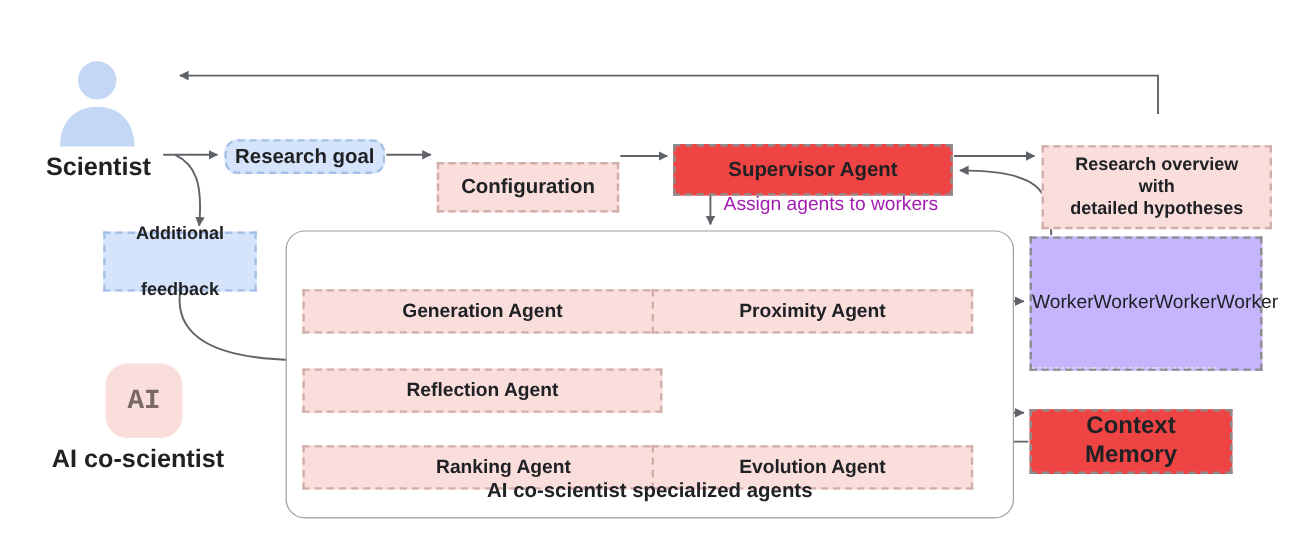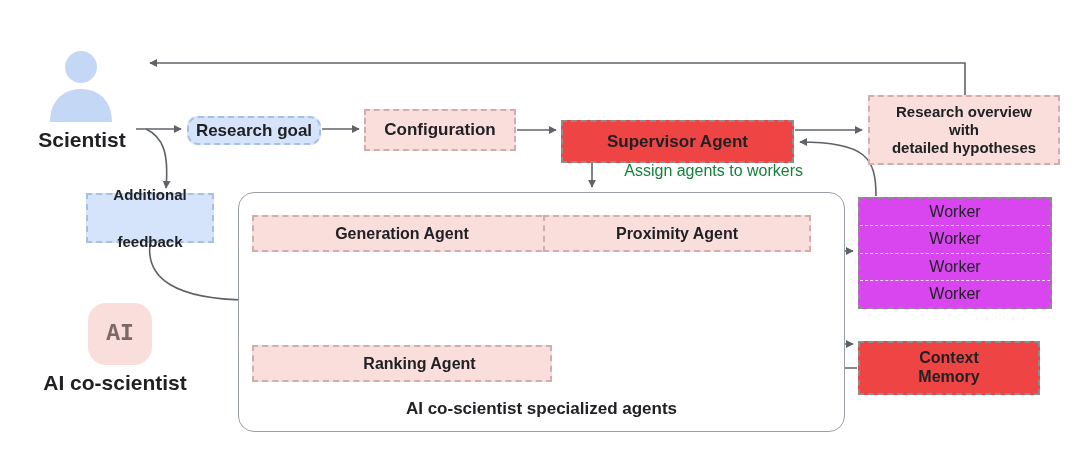--- a/index.html
+++ b/index.html
@@ -1,35 +1,35 @@
 <!DOCTYPE html>
 <html><head>
 <meta charset="utf-8">
 <style>
   html,body{margin:0;padding:0;background:#ffffff;}
   .canvas{position:relative;width:1080px;height:450px;background:#ffffff;overflow:hidden;
           font-family:"Liberation Sans",sans-serif;color:#202124;}
   .arrow-layer{position:absolute;left:0;top:0;width:1080px;height:450px;pointer-events:none;}
   .box{position:absolute;display:flex;align-items:center;justify-content:center;
        text-align:center;font-weight:bold;box-sizing:border-box;}
-  .pink{background:#f9dedc;border:2px dashed #d2aeaa;}
+  .pink{background:#f9dedc;border:2px dashed #d2aeaa;margin-top:26px;}
   .blue{background:#d5e4fa;border:2px dashed #a5c0e6;}
   .grayb{background:#ef4444;border:2px dashed #8d8d8d;margin-top:11px;}
   .agent{width:300px;height:37px;font-size:16px;}
   .toprow{font-size:17px;}
   .container{position:absolute;left:238px;top:192px;width:607px;height:240px;
              border:1.6px solid #9aa0a6;border-radius:16px;background:#ffffff;box-sizing:border-box;}
   .container-label{position:absolute;left:238px;top:399px;width:607px;text-align:center;
                    font-weight:bold;font-size:17px;}
   .assign-label{position:absolute;left:603px;top:162px;width:200px;font-size:16px;
-                color:#15803d;font-weight:normal;text-align:right;}
+                color:#a21caf;font-weight:normal;}
   .actor-label{position:absolute;font-weight:bold;font-size:21px;}
   .worker-box{position:absolute;left:858px;top:197px;width:194px;height:112px;
-              background:#d946ef;border:2px dashed #8d8d8d;box-sizing:border-box;
-              display:flex;flex-direction:column;}
+              background:#c4b5fd;border:2px dashed #8d8d8d;box-sizing:border-box;
+              display:flex;flex-direction:row;}
   .worker-row{flex:1;display:flex;align-items:center;justify-content:center;
               font-size:16px;font-weight:500;border-bottom:1px dashed #e3e3e3;}
   .worker-row:last-child{border-bottom:none;}
   .multiline{line-height:1.18;font-size:15px;}
   .ai-chip{position:absolute;left:88px;top:303px;width:64px;height:62px;border-radius:18px;
            background:#f9dedc;display:flex;align-items:center;justify-content:center;
            font-family:"Liberation Mono",monospace;font-weight:bold;font-size:23px;color:#7b6868;}
 </style>
 </head>
 <body>
@@ -90,31 +90,33 @@
   <div class="assign-label">Assign agents to workers</div>
 
   <div class="box blue multiline" style="left:86px;top:193px;width:128px;height:50px;flex-direction:column;gap:29px;">
     <span>Additional</span>
     <span>feedback</span>
   </div>
 
   <div class="container"></div>
   <div class="box pink agent" style="left:252px;top:215px;">Generation Agent</div>
   <div class="box pink agent" style="left:543px;top:215px;width:268px;">Proximity Agent</div>
+  <div class="box pink agent" style="left:252px;top:281px;">Reflection Agent</div>
   <div class="box pink agent" style="left:252px;top:345px;padding-left:35px;">Ranking Agent</div>
+  <div class="box pink agent" style="left:543px;top:345px;width:268px;">Evolution Agent</div>
   <div class="container-label">AI co-scientist specialized agents</div>
 
   <div class="worker-box">
     <div class="worker-row">Worker</div>
     <div class="worker-row">Worker</div>
     <div class="worker-row">Worker</div>
     <div class="worker-row">Worker</div>
   </div>
 
-  <div class="box grayb multiline" style="left:858px;top:330px;width:182px;height:54px;flex-direction:column;font-size:16px;">
+  <div class="box grayb multiline" style="left:858px;top:330px;width:169px;height:54px;flex-direction:column;font-size:20px;">
     <span>Context</span>
     <span>Memory</span>
   </div>
 
   <div class="ai-chip">
     <span>AI</span>
   </div>
   <div class="actor-label" style="left:15px;top:371px;width:200px;text-align:center;">AI co-scientist</div>
 
 </div>

